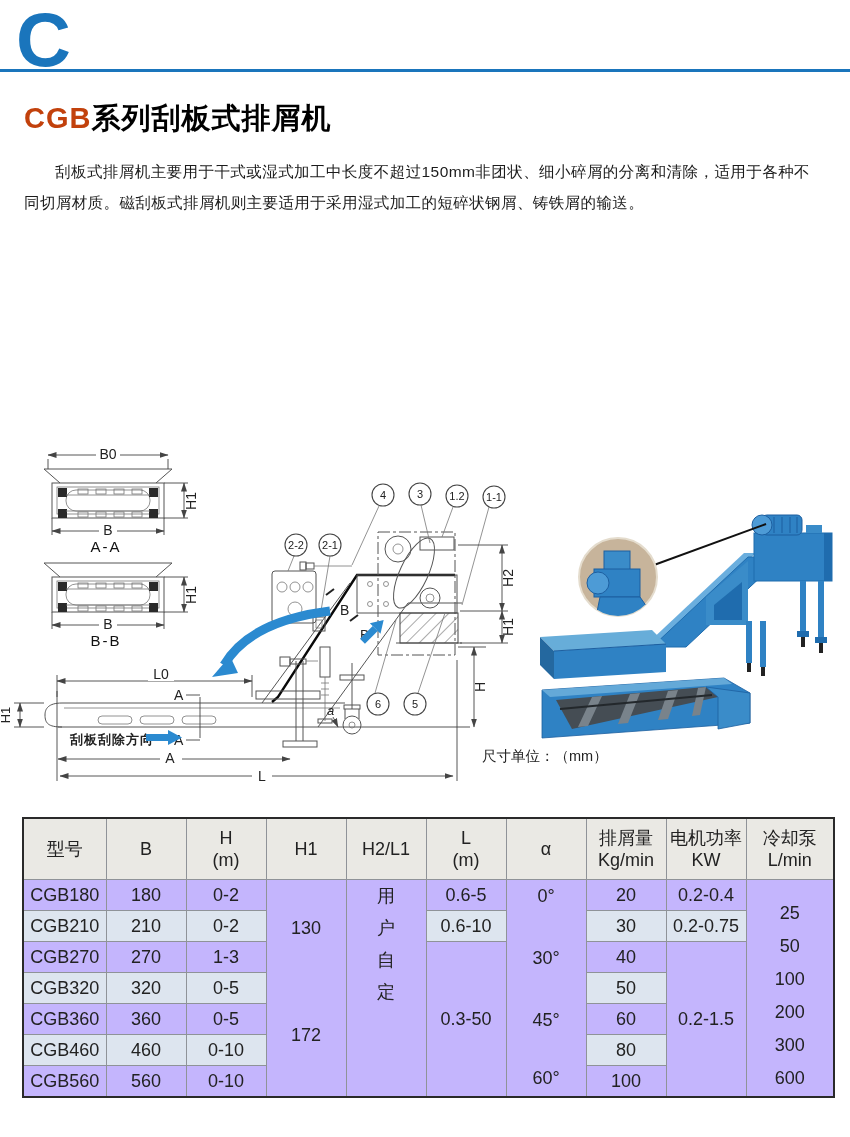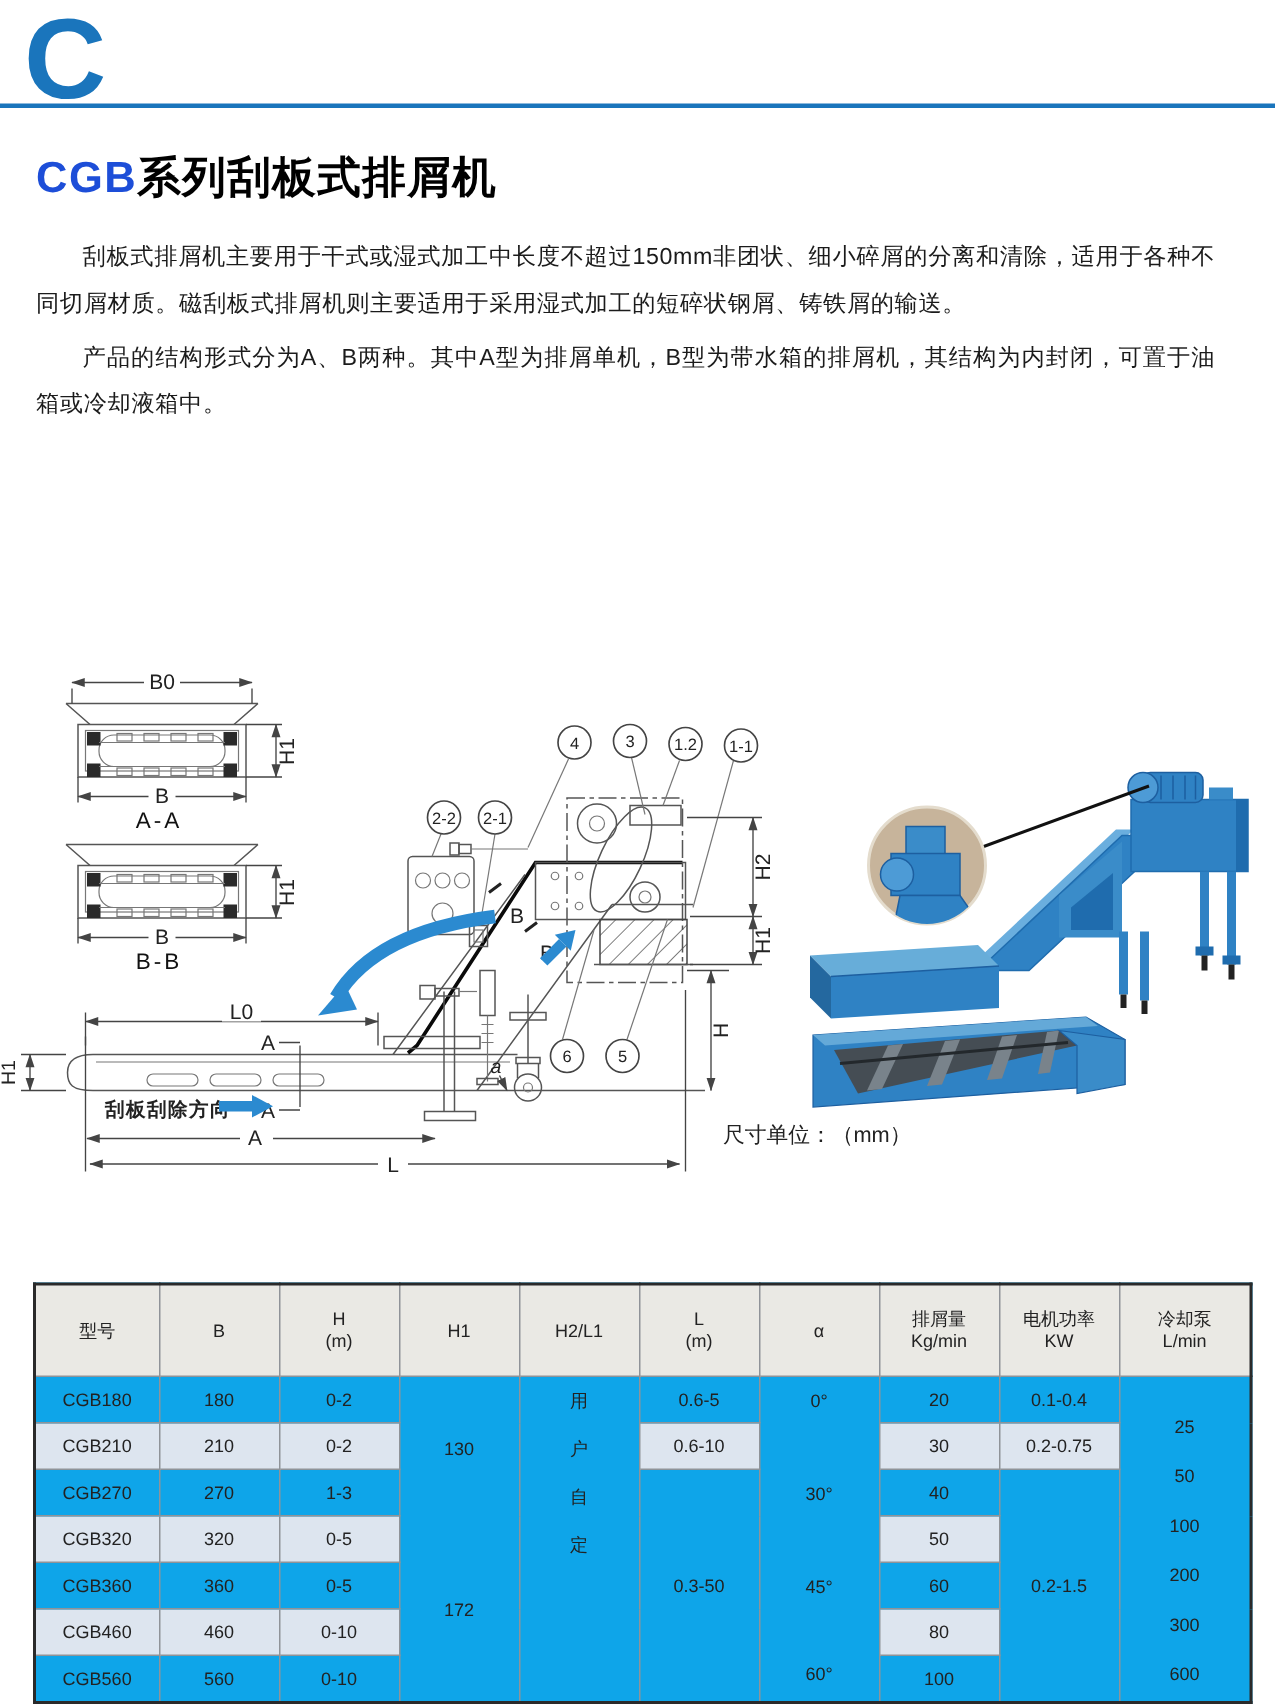--- a/index.html
+++ b/index.html
@@ -5,42 +5,42 @@
   html,body{margin:0;padding:0;background:#fff;}
   .page{position:relative;width:850px;height:1137px;background:#ffffff;overflow:hidden;
         font-family:"Liberation Sans","DejaVu Sans",sans-serif;}
   
   .big-c{position:absolute;left:16px;top:2px;font-size:76px;line-height:1;font-weight:bold;color:#1a75bc;}
   .hdr-cn{position:absolute;left:78px;top:13px;font-size:32px;font-weight:bold;color:#1c1c1c;letter-spacing:6px;}
   .hdr-en{position:absolute;left:80px;top:48px;font-size:21px;color:#1a75bc;letter-spacing:1px;}
   .hdr-line{position:absolute;left:0;right:0;top:69px;height:3px;background:#1a75bc;}
   
   .sec-title{position:absolute;left:24px;top:99px;font-size:29px;font-weight:bold;color:#000;letter-spacing:1px;}
-  .sec-title .hl{color:#1d4ed8;}
+  .sec-title .hl{color:#c2410c;}
   
   .paras{position:absolute;left:24px;top:156px;width:802px;font-size:15.5px;line-height:31px;
          color:#1b1b1b;text-align:justify;}
   .paras p{margin:0 16px 5px 0;text-indent:2em;letter-spacing:0.4px;}
   
   .diagram{position:absolute;left:0;top:425px;}
   .ln{fill:none;stroke:#555;stroke-width:1;}
   .thn{fill:none;stroke:#777;stroke-width:0.8;}
   .bold{fill:none;stroke:#0a0a0a;stroke-width:2.4;}
   .dim{fill:none;stroke:#444;stroke-width:0.9;}
   .dl{font-size:13px;fill:#222;}
   .dl2{font-size:14px;fill:#222;}
   .seclab{font-size:15px;fill:#111;letter-spacing:2px;}
   .co{fill:#fff;stroke:#444;stroke-width:1.1;}
   .cot{font-size:11px;fill:#222;text-anchor:middle;}
   .dir{font-size:13px;font-weight:bold;fill:#222;letter-spacing:1px;}
   .unit{font-size:14.5px;fill:#222;}
   .blk{fill:#2a2a2a;}
   
-  .spec{position:absolute;left:22px;top:855px;border-collapse:collapse;table-layout:fixed;
-        width:811px;font-size:12px;color:#222;background:#0ea5e9;
+  .spec{position:absolute;left:22px;top:817px;border-collapse:collapse;table-layout:fixed;
+        width:811px;font-size:18px;color:#222;background:#c4b5fd;
         border:2px solid #2a2a2a;}
   .spec th,.spec td{border:1px solid #8f9398;text-align:center;vertical-align:middle;padding:0;font-weight:normal;}
   .spec thead th{height:60px;background:#eae9e4;line-height:1.25;}
   .spec tbody td{height:30px;}
   .shade{background:#dde5ef;}
   td.rel{position:relative;}
   .abs{position:absolute;left:0;right:0;transform:translateY(-50%);text-align:center;}
   .vtxt{line-height:32px;padding-top:42px;}
 </style>
 </head>
@@ -50,21 +50,20 @@
 
   <div class="big-c">C</div>
   <div class="hdr-line"></div>
 
   <div class="sec-title">
     <span class="hl">CGB</span><span>系列刮板式排屑机</span>
   </div>
 
   <div class="paras">
     <p>刮板式排屑机主要用于干式或湿式加工中长度不超过150mm非团状、细小碎屑的分离和清除，适用于各种不同切屑材质。磁刮板式排屑机则主要适用于采用湿式加工的短碎状钢屑、铸铁屑的输送。</p>
-    <p>产品的结构形式分为A、B两种。其中A型为排屑单机，B型为带水箱的排屑机，其结构为内封闭，可置于油箱或冷却液箱中。</p>
   </div>
 
   <svg class="diagram" width="850" height="380" viewBox="0 0 850 380">
     <defs>
       <marker id="m" markerWidth="10" markerHeight="8" refX="8.5" refY="4" orient="auto" markerUnits="userSpaceOnUse">
         <path d="M0,1 L9,4 L0,7 Z" fill="#444"></path>
       </marker>
       <marker id="ms" markerWidth="10" markerHeight="8" refX="0.5" refY="4" orient="auto" markerUnits="userSpaceOnUse">
         <path d="M9,1 L0,4 L9,7 Z" fill="#444"></path>
       </marker>
@@ -377,21 +376,21 @@
           <div>定</div>
         </td>
         <td>0.6-5</td>
         <td class="rel" rowspan="7">
           <div class="abs" style="top:16px">0°</div>
           <div class="abs" style="top:78px">30°</div>
           <div class="abs" style="top:140px">45°</div>
           <div class="abs" style="top:198px">60°</div>
         </td>
         <td>20</td>
-        <td>0.1-0.4</td>
+        <td>0.2-0.4</td>
         <td class="rel" rowspan="7">
           <div class="abs" style="top:33px">25</div>
           <div class="abs" style="top:66px">50</div>
           <div class="abs" style="top:99px">100</div>
           <div class="abs" style="top:132px">200</div>
           <div class="abs" style="top:165px">300</div>
           <div class="abs" style="top:198px">600</div>
         </td>
       </tr>
       <tr>

